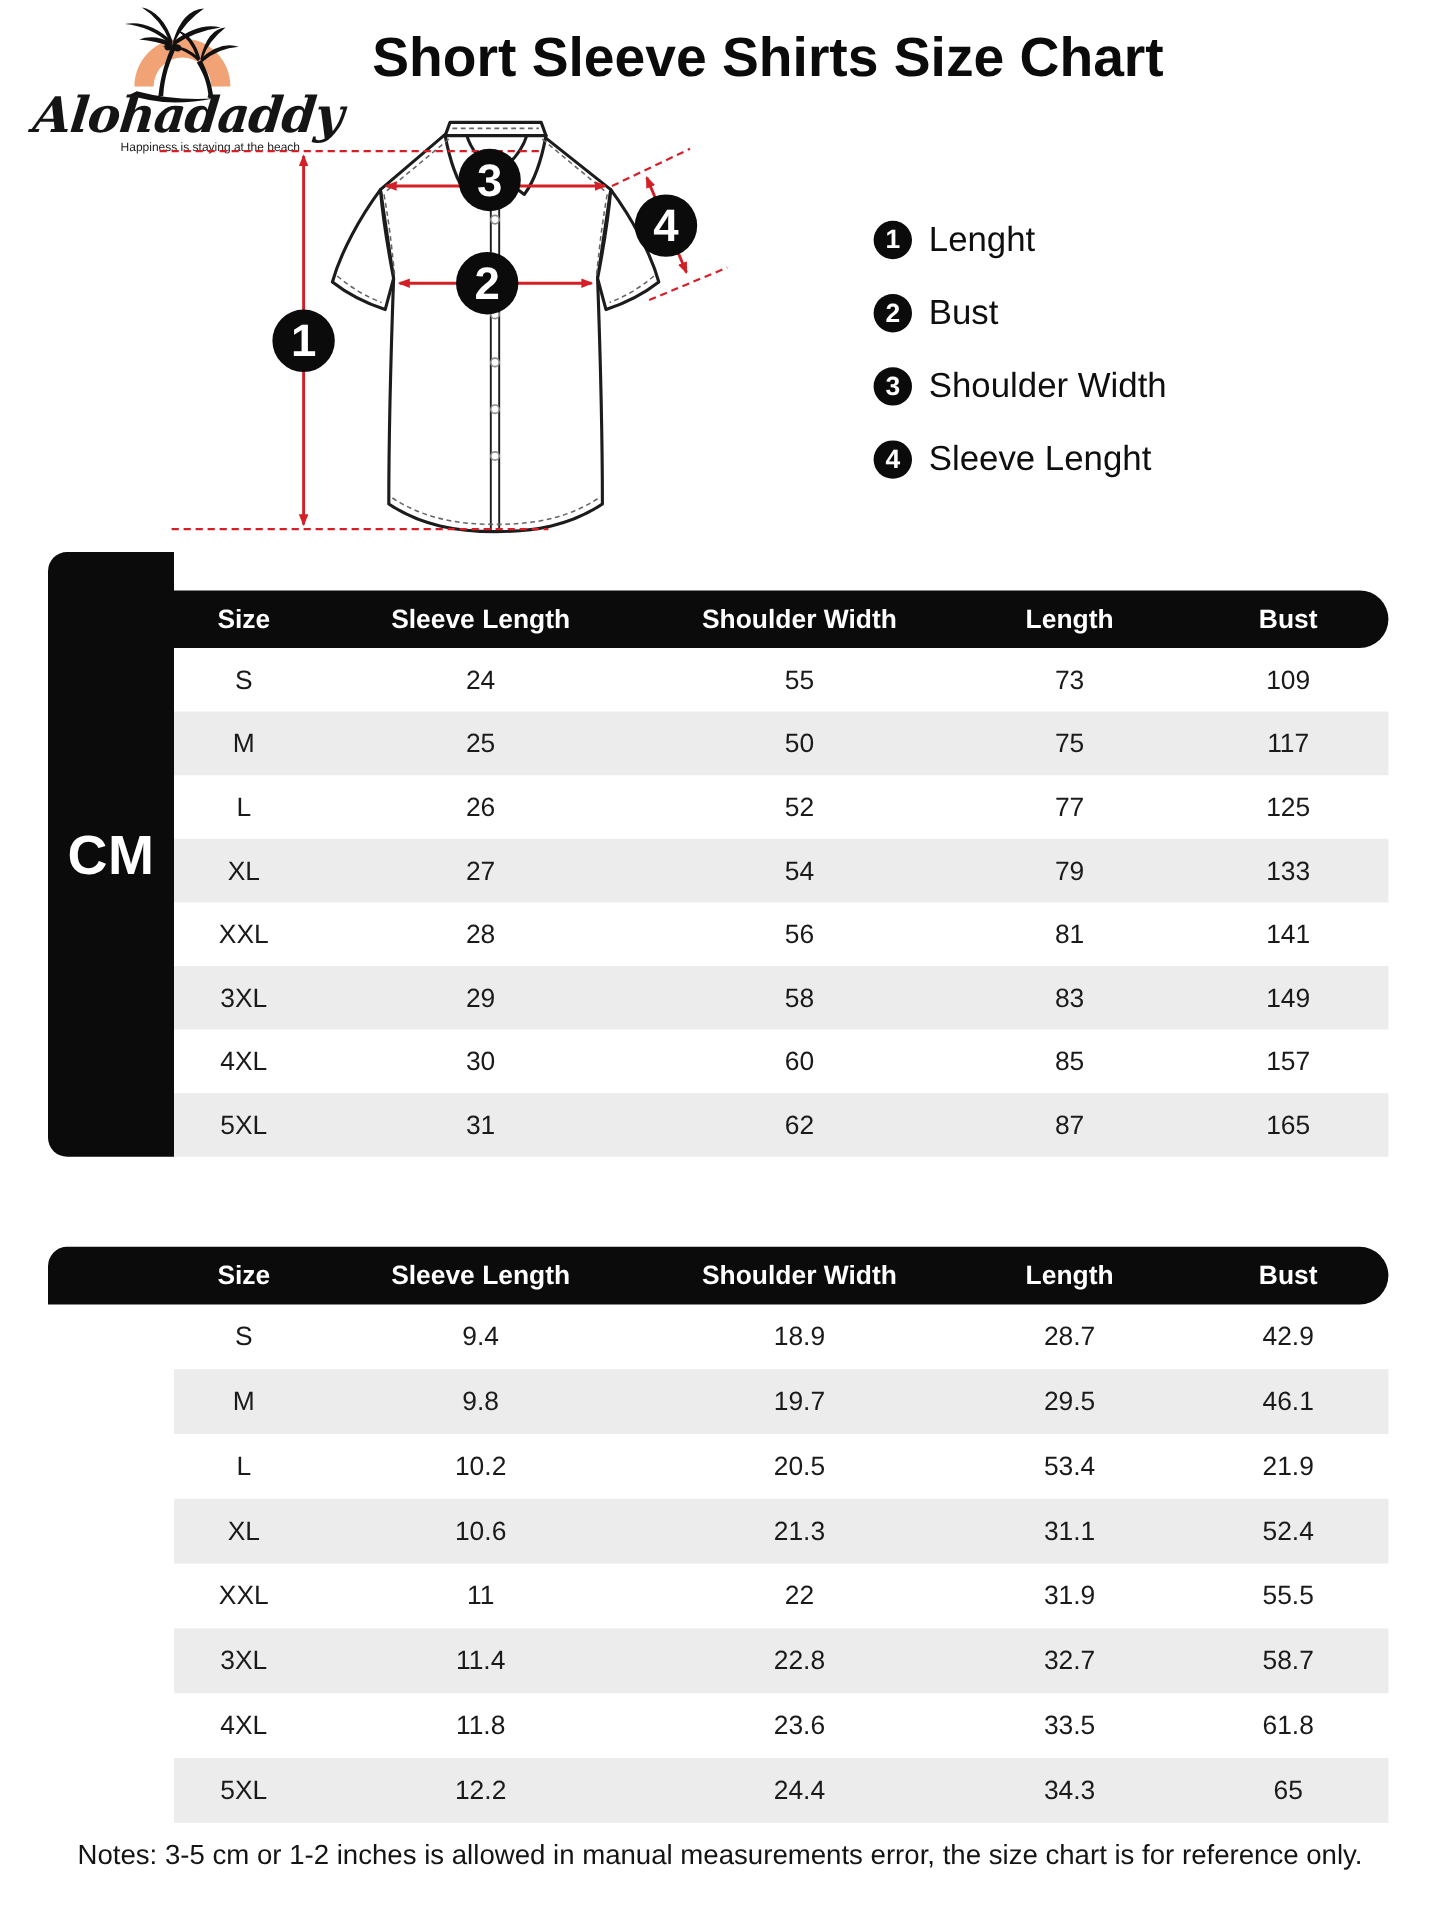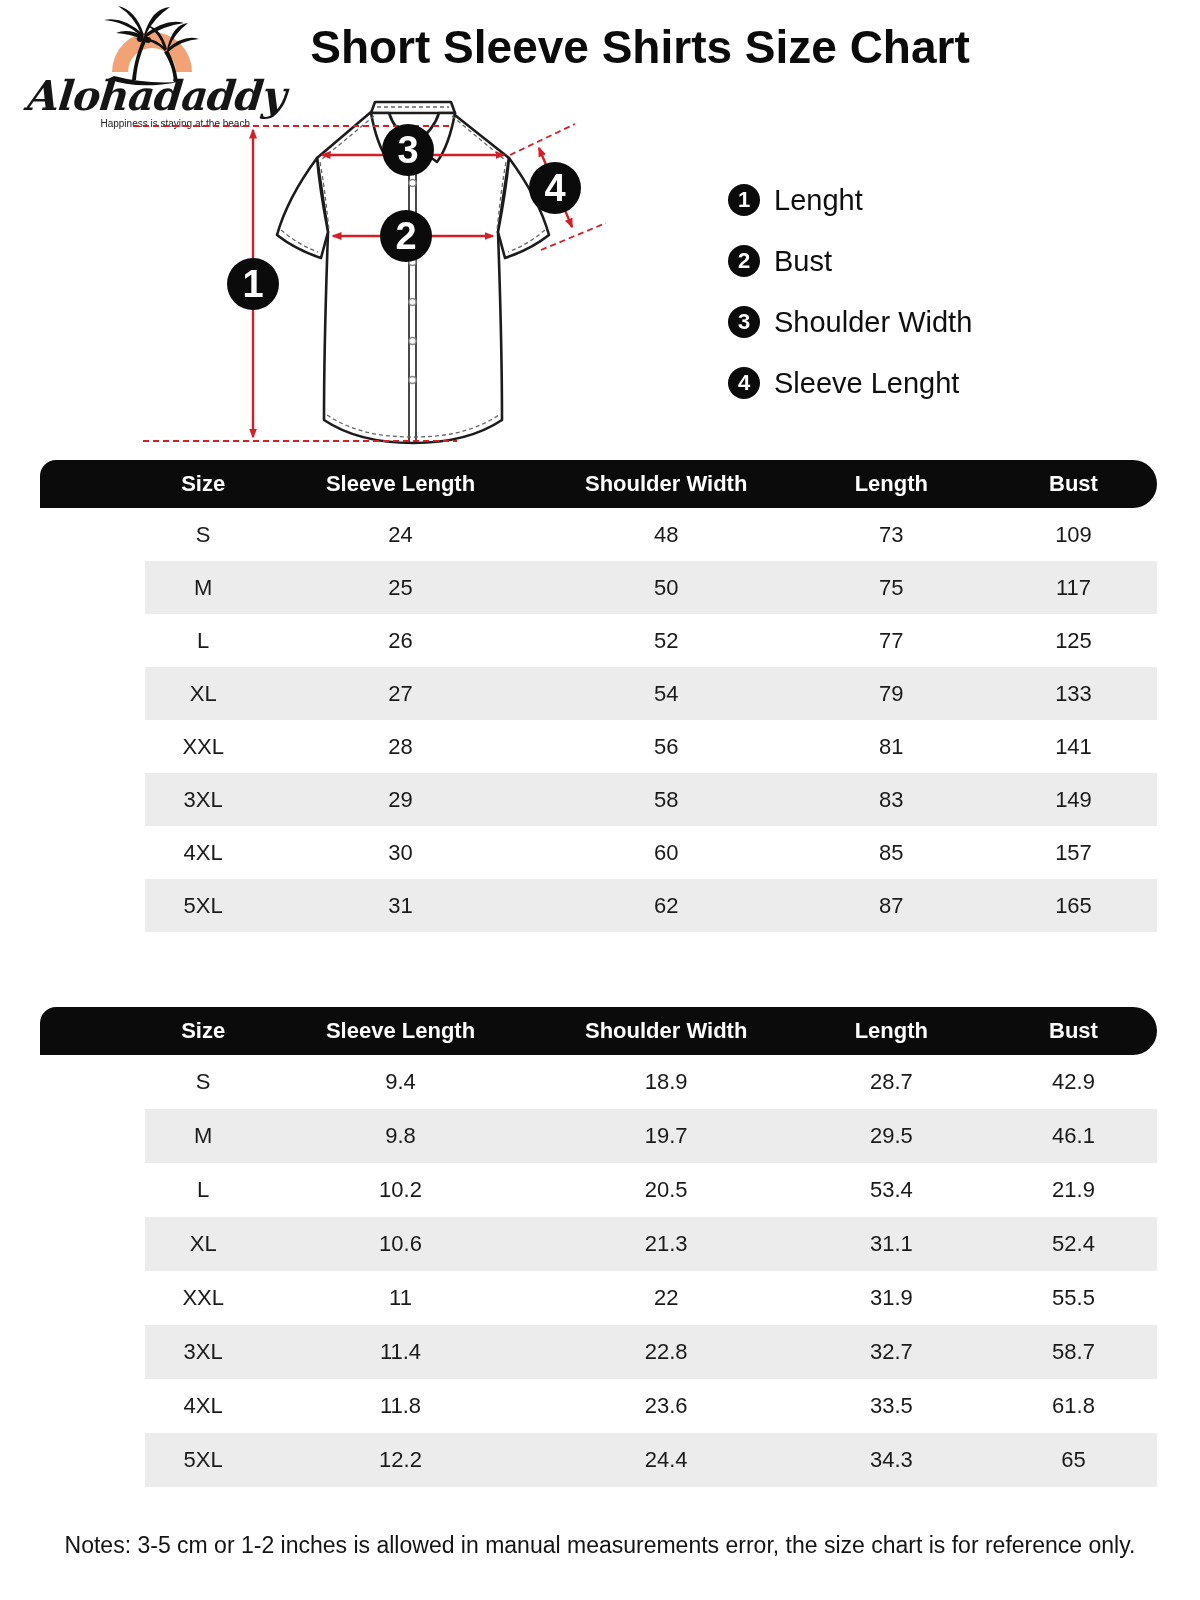--- a/index.html
+++ b/index.html
@@ -39,21 +39,21 @@
   .legend-label { font-size:29px; color:#0f0f0f; margin-left:14px; white-space:nowrap;text-align:center; }
 
   
   .size-table { position:absolute; left:40px; width:1117px; }
   .unit-bar { position:absolute; left:0; top:0; bottom:0; width:105px; background:#0b0b0b;
               border-radius:16px 0 0 16px; display:flex; align-items:center; justify-content:center; }
   .unit-label { color:#fff; font-weight:bold; letter-spacing:0.5px; }
   .unit-cm { font-size:46px; }
   .unit-inch { font-size:37px; }
   .t-head { position:relative; margin-left:0; height:48px; background:#0b0b0b;
-            border-radius:16px 24px 24px 0; display:flex; align-items:center; padding-left:105px; }
+            border-radius:16px 24px 24px 0; display:flex; align-items:center; padding-left:105px;margin-top:32px; }
   .t-hcell { color:#fff; font-size:22px; font-weight:bold; text-align:center; }
   .t-rows { margin-left:105px; }
   .t-row { display:flex; align-items:center; }
   .row-h53 .t-row { height:53px; }
   .row-h54 .t-row { height:54px; }
   .t-row.alt { background:var(--rowgray); }
   .t-cell { font-size:22px; color:#1a1a1a; text-align:center; }
   .c0 { width:11.5%; } .c1 { width:27.5%; } .c2 { width:25%; } .c3 { width:19.5%; } .c4 { width:16.5%; }
   .table-cm { top:460px; }
   .table-inch { top:1007px; }
@@ -165,32 +165,35 @@
         <div class="legend-badge">3</div>
         <div class="legend-label">Shoulder Width</div>
       </div>
       <div class="legend-item">
         <div class="legend-badge">4</div>
         <div class="legend-label">Sleeve Lenght</div>
       </div>
     </div>
 
   <div class="size-table table-cm row-h53">
+    <div class="unit-bar">
+      <div class="unit-label unit-cm">CM</div>
+    </div>
     <div class="t-head">
         <div class="t-hcell c0">Size</div>
         <div class="t-hcell c1">Sleeve Length</div>
         <div class="t-hcell c2">Shoulder Width</div>
         <div class="t-hcell c3">Length</div>
         <div class="t-hcell c4">Bust</div>
       </div>
     <div class="t-rows">
         <div class="t-row">
           <div class="t-cell c0">S</div>
           <div class="t-cell c1">24</div>
-          <div class="t-cell c2">48</div>
+          <div class="t-cell c2">55</div>
           <div class="t-cell c3">73</div>
           <div class="t-cell c4">109</div>
         </div>
         <div class="t-row alt">
           <div class="t-cell c0">M</div>
           <div class="t-cell c1">25</div>
           <div class="t-cell c2">50</div>
           <div class="t-cell c3">75</div>
           <div class="t-cell c4">117</div>
         </div>

